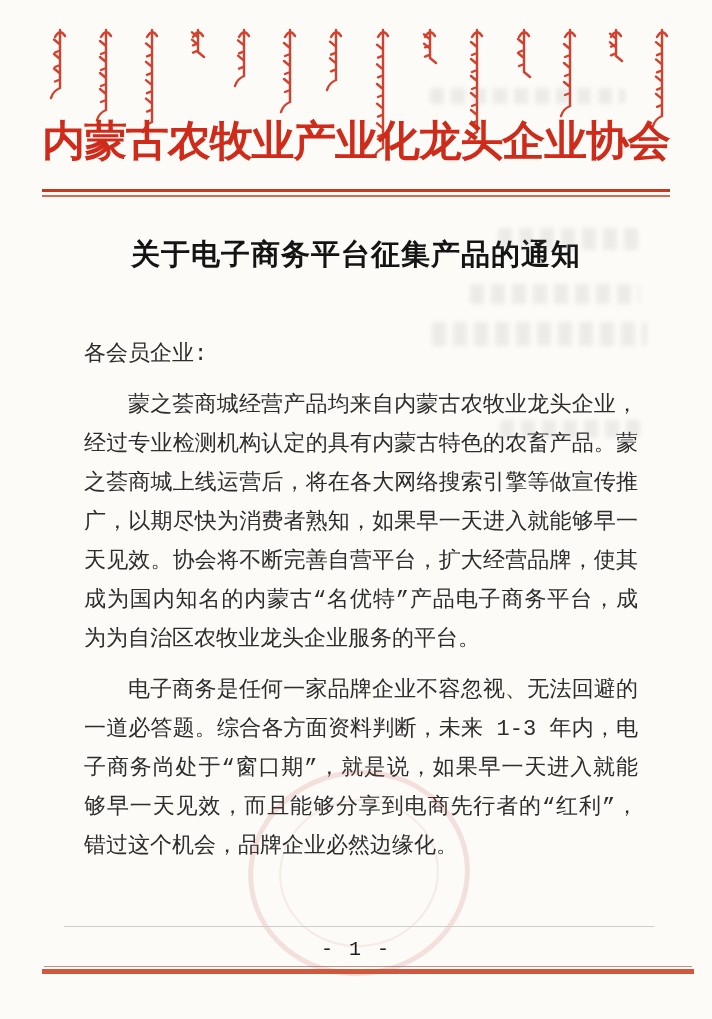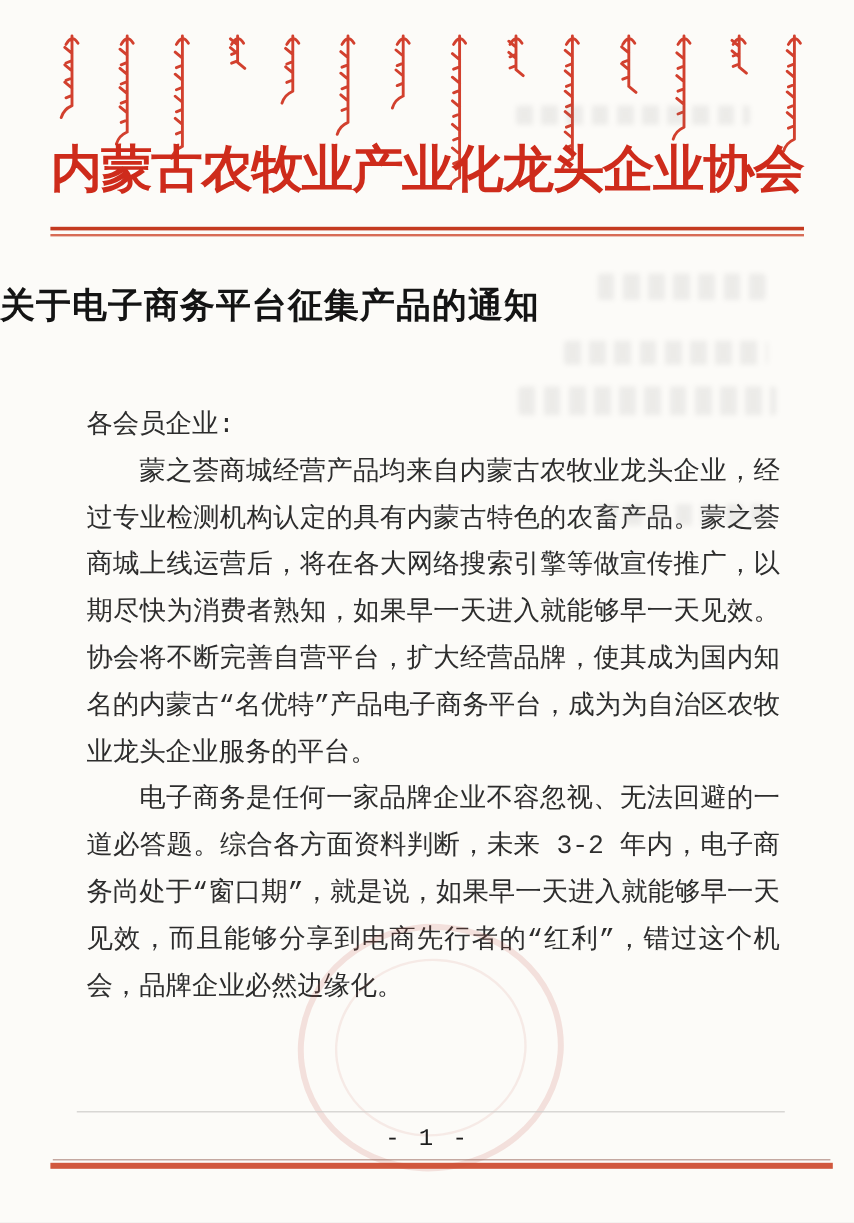--- a/index.html
+++ b/index.html
@@ -17,29 +17,29 @@
     text-align:center; font-size:42px; font-weight:700; letter-spacing:-1px;
     color:#ce2b1b; line-height:64px; margin:0 20px;
     transform:scaleX(1.02); white-space:nowrap;
   }
   
   .rules{margin:13px 42px 0 42px;}
   .rule-thick{border-top:3px solid #c43a20; height:3px;}
   .rule-thin{border-top:2px solid #d0523a; opacity:.85;}
   
   .doc-title{
-    font-size:29px; font-weight:700; color:#141414;
+    text-align:center; font-size:29px; font-weight:700; color:#141414;
     letter-spacing:1px; margin:38px 0 16px 0; line-height:44px;
   }
   
   .body{
     margin:56px 62px 0 72px; width:578px;
     font-size:22px; line-height:39px; text-align:justify;
   }
-  .body p{margin:0;}
+  .body p{margin:12px;}
   .para{text-indent:2em;}
   
   .bleed{
     position:absolute; opacity:.12; filter:blur(2px); border-radius:3px;
     background:repeating-linear-gradient(90deg,#7e7e7e 0 14px,transparent 14px 21px);
     pointer-events:none;
   }
   
   .stamp{
     position:absolute; left:248px; top:770px; width:212px; height:196px;
@@ -83,21 +83,21 @@
   <div class="rules">
     <div class="rule-thick"></div>
     <div class="rule-thin"></div>
   </div>
 
   <h1 class="doc-title">关于电子商务平台征集产品的通知</h1>
 
   <div class="body">
     <p class="salutation">各会员企业:</p>
     <p class="para">蒙之荟商城经营产品均来自内蒙古农牧业龙头企业，经过专业检测机构认定的具有内蒙古特色的农畜产品。蒙之荟商城上线运营后，将在各大网络搜索引擎等做宣传推广，以期尽快为消费者熟知，如果早一天进入就能够早一天见效。协会将不断完善自营平台，扩大经营品牌，使其成为国内知名的内蒙古“名优特”产品电子商务平台，成为为自治区农牧业龙头企业服务的平台。</p>
-    <p class="para">电子商务是任何一家品牌企业不容忽视、无法回避的一道必答题。综合各方面资料判断，未来 3-2 年内，电子商务尚处于“窗口期”，就是说，如果早一天进入就能够早一天见效，而且能够分享到电商先行者的“红利”，错过这个机会，品牌企业必然边缘化。</p>
+    <p class="para">电子商务是任何一家品牌企业不容忽视、无法回避的一道必答题。综合各方面资料判断，未来 1-3 年内，电子商务尚处于“窗口期”，就是说，如果早一天进入就能够早一天见效，而且能够分享到电商先行者的“红利”，错过这个机会，品牌企业必然边缘化。</p>
   </div>
 
   <div class="bleed" style="left:430px;top:88px;width:195px;height:16px;"></div>
   <div class="bleed" style="left:498px;top:228px;width:140px;height:22px;"></div>
   <div class="bleed" style="left:470px;top:284px;width:170px;height:20px;"></div>
   <div class="bleed" style="left:432px;top:322px;width:215px;height:24px;"></div>
   <div class="bleed" style="left:500px;top:420px;width:140px;height:18px;"></div>
 
   <div class="stamp">
     <div class="stamp-inner"></div>

